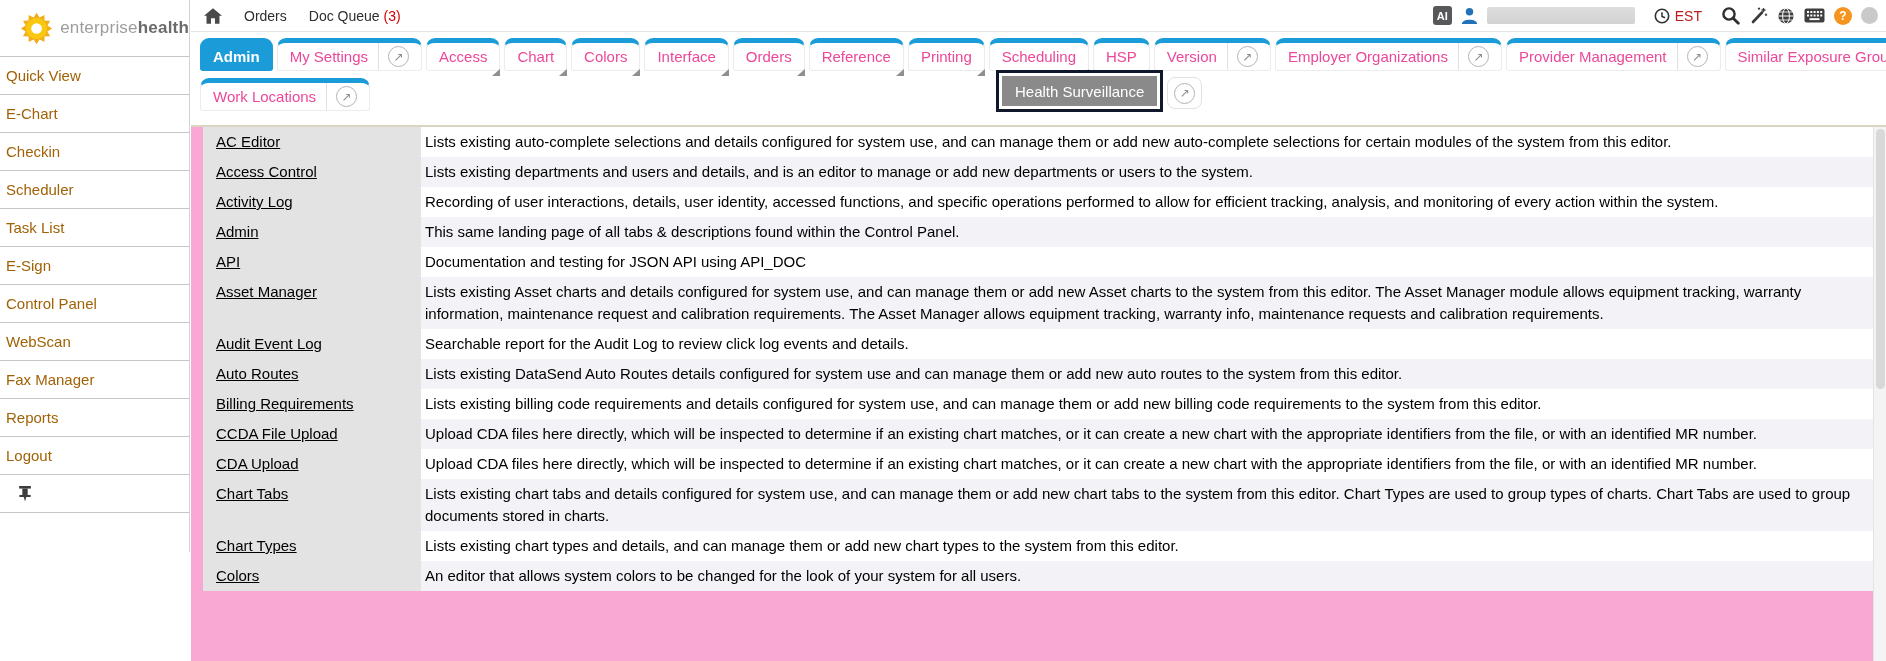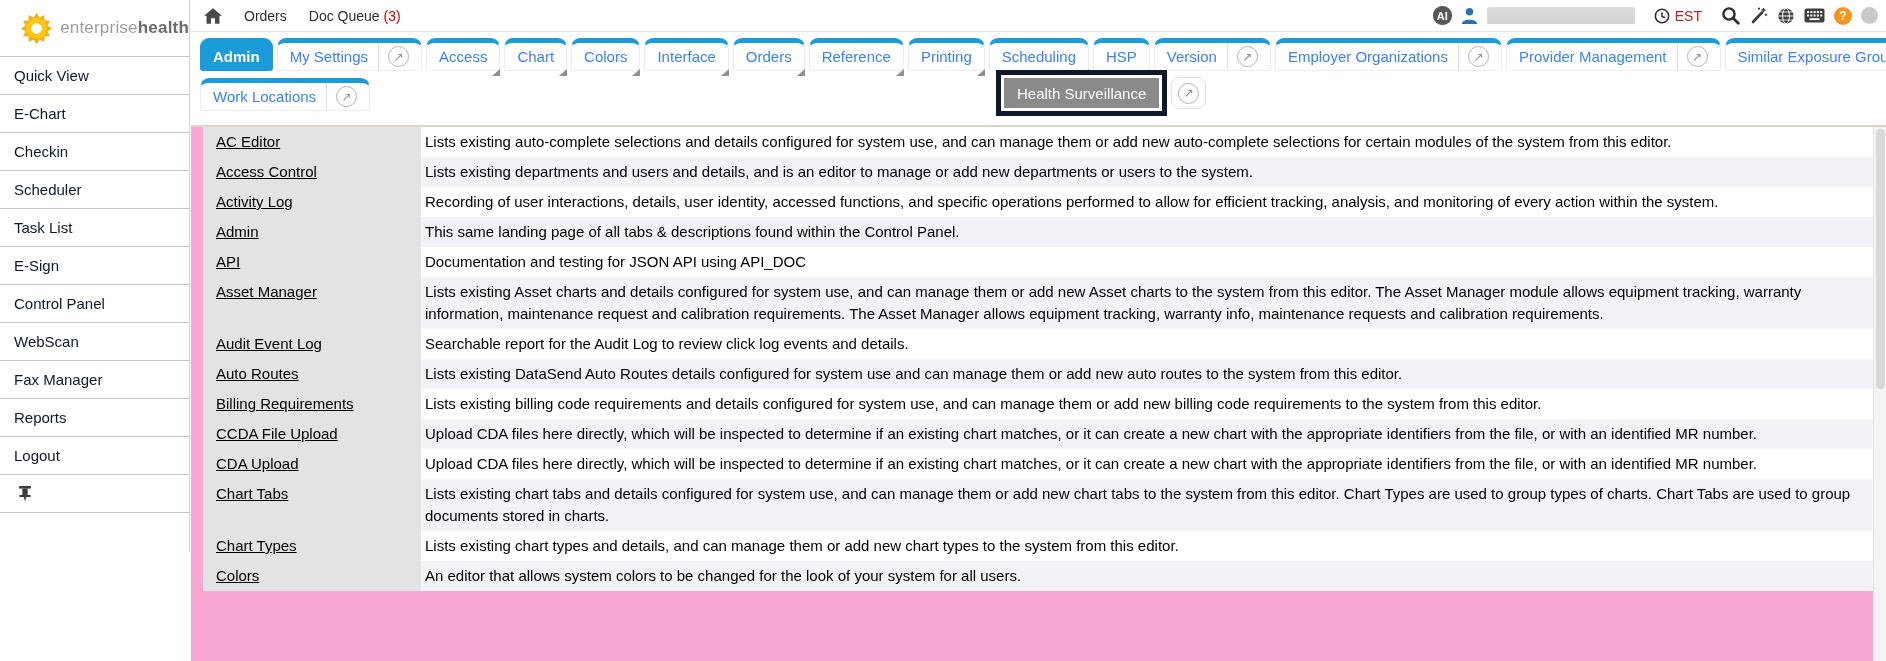--- a/index.html
+++ b/index.html
@@ -5,52 +5,52 @@
   * { margin:0; padding:0; box-sizing:border-box; }
   html,body { width:1886px; height:661px; overflow:hidden; }
   body { font-family:"Liberation Sans", sans-serif; background:#fff; position:relative; color:#222; }
 
   
   .sidebar { position:absolute; left:0; top:0; width:190px; height:552px; background:#fff; border-right:1px solid #d2d2d2; }
   .logo { height:57px; border-bottom:1px solid #c6c6c6; display:flex; align-items:center; padding-left:20px; gap:7px; }
   .brand { font-size:17px; letter-spacing:.2px; white-space:nowrap; }
   .brand .lt { color:#9d9d9d; }
   .brand .bd { color:#6b6b6b; font-weight:bold; }
-  .side-item { height:38px; line-height:37px; border-bottom:1px solid #c6c6c6; padding-left:14px; font-size:15px; color:#0f172a; cursor:pointer; background:#fff; }
+  .side-item { height:38px; line-height:37px; border-bottom:1px solid #c6c6c6; padding-left:6px; font-size:15px; color:#a16207; cursor:pointer; background:#fff; }
   .side-pin { height:38px; border-bottom:1px solid #c6c6c6; display:flex; align-items:center; padding-left:18px; }
 
   
   .topbar { position:absolute; left:191px; right:0; top:0; height:32px; background:#fff; border-bottom:1px solid #e4e4e4; display:flex; align-items:center; padding:0 8px 0 13px; }
   .topnav { display:flex; align-items:center; gap:22px; font-size:14px; color:#2e2e2e; }
   .topnav .navlink { cursor:pointer; }
   .red { color:#d40000; }
   .topright { margin-left:auto; display:flex; align-items:center; gap:9px; }
-  .ai-badge { width:19px; height:19px; background:#57585a; color:#fff; border-radius:9px; font-size:11px; font-weight:bold; display:flex; align-items:center; justify-content:center; }
+  .ai-badge { width:19px; height:19px; background:#57585a; color:#fff; border-radius:3px; font-size:11px; font-weight:bold; display:flex; align-items:center; justify-content:center; }
   .redact { width:148px; height:17px; border-radius:2px; background:linear-gradient(180deg,#dedede,#d2d2d2); }
   .est { font-size:14px; color:#b91c1c; margin-left:-4px; }
   .gapL { margin-left:10px; }
   .help-circle { width:18px; height:18px; border-radius:50%; background:#f5941f; color:#fff; font-weight:bold; font-size:12px; display:flex; align-items:center; justify-content:center; }
   .avatar-c { width:17px; height:17px; border-radius:50%; background:#c9c9c9; }
   .icon-btn { display:flex; align-items:center; cursor:pointer; }
 
   
   .tabs-band { position:absolute; left:191px; right:0; top:33px; height:92px; background:#fff; }
   .tabrow { position:absolute; left:9px; display:flex; gap:4px; align-items:flex-start; }
   .tabrow.r1 { top:5px; }
   .tabrow.r2 { top:45px; }
-  .tab { position:relative; display:inline-flex; align-items:center; height:33px; background:#fff; border:1px solid #ececec; border-top:5px solid #1b9cd8; border-radius:9px 9px 3px 3px; padding:0 12px; font-size:15px; color:#3b82f6; white-space:nowrap; cursor:pointer; }
+  .tab { position:relative; display:inline-flex; align-items:center; height:33px; background:#fff; border:1px solid #ececec; border-top:5px solid #1b9cd8; border-radius:9px 9px 3px 3px; padding:0 12px; font-size:15px; color:#ec4899; white-space:nowrap; cursor:pointer; }
   .tab.active { background:#1b9cd8; border-color:#1b9cd8; color:#fff; font-weight:bold; }
   .tab .tri { position:absolute; right:-1px; bottom:-6px; width:0; height:0; border-style:solid; border-width:0 0 7px 8px; border-color:transparent transparent #8f8f8f transparent; }
   .extbox { margin-left:10px; padding-left:9px; border-left:1px solid #e0e0e0; display:flex; align-items:center; height:100%; }
   .circ-arrow { width:21px; height:21px; border:1px solid #b3b3b3; border-radius:50%; color:#8c8c8c; font-size:12px; display:flex; align-items:center; justify-content:center; }
   .circ-arrow::before { content:"\2197"; }
 
   
   .hs-wrap { position:absolute; left:805px; top:37px; display:flex; align-items:flex-start; }
-  .hs-red { border:5px solid #0f172a; padding:3px; background:#fff; }
+  .hs-red { border:3px solid #0f172a; padding:3px; background:#fff; }
   .hs-item { height:30px; background:#8a8a8a; color:#fff; font-size:15px; display:flex; align-items:center; padding:0 13px; white-space:nowrap; cursor:pointer; }
   .hs-ext { margin-left:4px; margin-top:7px; width:35px; height:32px; background:#fff; border:1px solid #e2e2e2; border-radius:8px; display:flex; align-items:center; justify-content:center; cursor:pointer; }
 
   
   .content { position:absolute; left:191px; right:0; top:125px; bottom:0; background:#f9a8d4; border-top:2px solid #dad5c3; }
   .table { position:absolute; left:12px; right:13px; top:0; }
   .row { display:flex; font-size:15px; line-height:22px; }
   .cell-link { flex:0 0 218px; background:#e3e3e3; padding:4px 8px 4px 13px; }
   .cell-link span { color:#000; text-decoration:underline; cursor:pointer; }
   .cell-desc { flex:1; background:#fff; color:#000; padding:4px 14px 4px 4px; }

